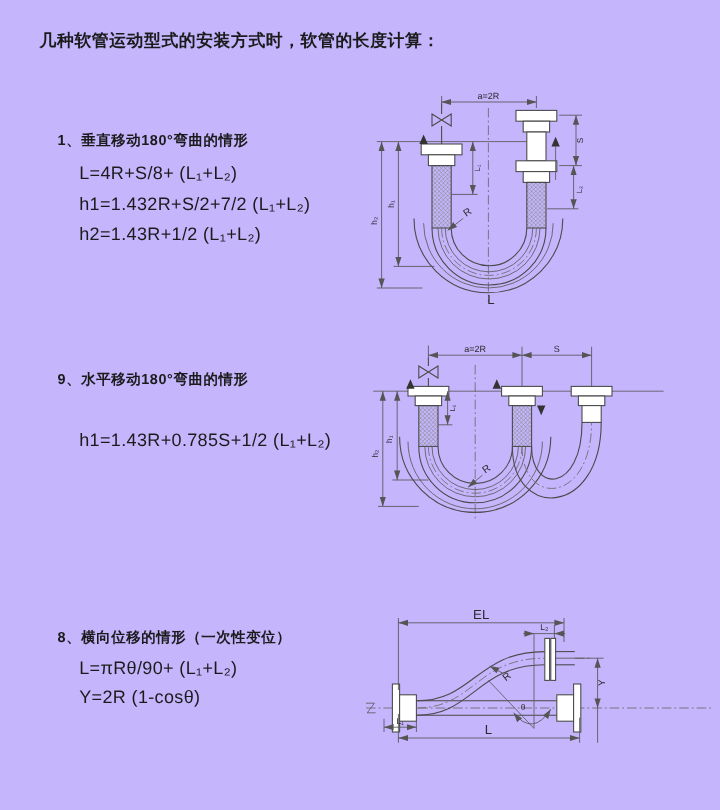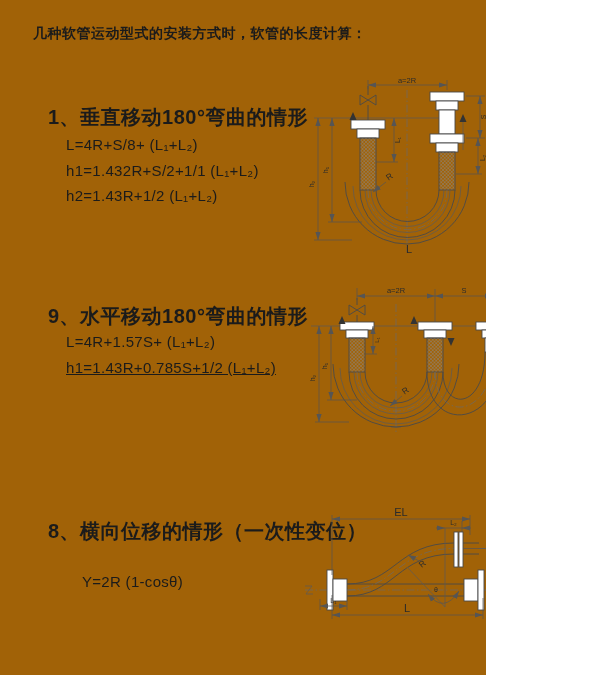--- a/index.html
+++ b/index.html
@@ -1,53 +1,53 @@
 <!DOCTYPE html>
 <html><head>
 <meta charset="utf-8">
 <style>
   html,body{margin:0;padding:0;background:#fff;}
-  .page{position:relative;width:486px;height:675px;background:#a16207;overflow:hidden;
+  .page{position:relative;width:600px;height:675px;background:#c4b5fd;overflow:hidden;
         font-family:"Liberation Sans","DejaVu Sans",sans-serif;color:#1b1b1b;}
   .abs{position:absolute;white-space:nowrap;}
   .title{left:33px;top:23px;font-size:14px;line-height:20px;font-weight:700;letter-spacing:.5px;}
-  .sec-head{font-size:20px;line-height:20px;font-weight:700;letter-spacing:.5px;}
+  .sec-head{font-size:12px;line-height:20px;font-weight:700;letter-spacing:.5px;}
   .formula{font-size:15px;line-height:20px;letter-spacing:.3px;}
   
   #s1h{left:48px;top:107px;} #s1f0{left:66px;top:135px;} #s1f1{left:66px;top:161px;} #s1f2{left:66px;top:186px;}
-  #s2h{left:48px;top:306px;} #s2f0{left:66px;top:332px;} #s2f1{left:66px;top:358px;text-decoration:underline;} #s2f2{left:66px;top:384px;}
-  #s3h{left:48px;top:521px;} #s3f0{left:66px;top:548px;} #s3f1{left:66px;top:572px;margin-left:16px;} #s3f2{left:66px;top:597px;}
+  #s2h{left:48px;top:306px;} #s2f0{left:66px;top:332px;} #s2f1{left:66px;top:358px;} #s2f2{left:66px;top:384px;}
+  #s3h{left:48px;top:521px;} #s3f0{left:66px;top:548px;} #s3f1{left:66px;top:572px;} #s3f2{left:66px;top:597px;}
   svg{position:absolute;overflow:visible;}
   #dg1{left:310px;top:72px;} #dg2{left:305px;top:282px;} #dg3{left:295px;top:495px;}
   .ln{stroke:#4a4a4a;stroke-width:0.9;fill:none;}
   .thin{stroke:#5a5a5a;stroke-width:0.7;fill:none;}
   .dim{stroke:#555;stroke-width:0.7;fill:none;}
   .cl{stroke:#6a6a6a;stroke-width:0.7;fill:none;stroke-dasharray:8 2.5 1.5 2.5;}
   .braid{fill:url(#hx);stroke:#4a4a4a;stroke-width:0.9;}
   .fl{fill:#fff;stroke:#4a4a4a;stroke-width:0.9;}
   .dtx{fill:#2b2b2b;font-family:"Liberation Sans","DejaVu Sans",sans-serif;}
   .mv{fill:#333;stroke:none;}
 </style>
 </head>
 <body>
 
 <div class="page">
 
   <div class="abs title">几种软管运动型式的安装方式时，软管的长度计算：</div>
 
   <div class="abs sec-head" id="s1h">1、垂直移动180°弯曲的情形</div>
   <div class="abs formula" id="s1f0">L=4R+S/8+ (L₁+L₂)</div>
-  <div class="abs formula" id="s1f1">h1=1.432R+S/2+1/1 (L₁+L₂)</div>
+  <div class="abs formula" id="s1f1">h1=1.432R+S/2+7/2 (L₁+L₂)</div>
   <div class="abs formula" id="s1f2">h2=1.43R+1/2 (L₁+L₂)</div>
 
   <div class="abs sec-head" id="s2h">9、水平移动180°弯曲的情形</div>
-  <div class="abs formula" id="s2f0">L=4R+1.57S+ (L₁+L₂)</div>
   <div class="abs formula" id="s2f1">h1=1.43R+0.785S+1/2 (L₁+L₂)</div>
 
   <div class="abs sec-head" id="s3h">8、横向位移的情形（一次性变位）</div>
+  <div class="abs formula" id="s3f0">L=πRθ/90+ (L₁+L₂)</div>
   <div class="abs formula" id="s3f1">Y=2R (1-cosθ)</div>
 
   <svg id="dg1" width="290" height="198" viewBox="0 0 290 198">
     <defs>
       <pattern id="hx" width="3.5" height="3.5" patternUnits="userSpaceOnUse">
         <path d="M0,3.5L3.5,0M0,0L3.5,3.5" stroke="#8a8a8a" stroke-width="0.5"></path>
       </pattern>
       <marker id="ah" markerWidth="8" markerHeight="8" refX="8" refY="4" orient="auto-start-reverse" markerUnits="userSpaceOnUse">
         <path d="M0,1.4 L8,4 L0,6.6 Z" fill="#555"></path>
       </marker>

